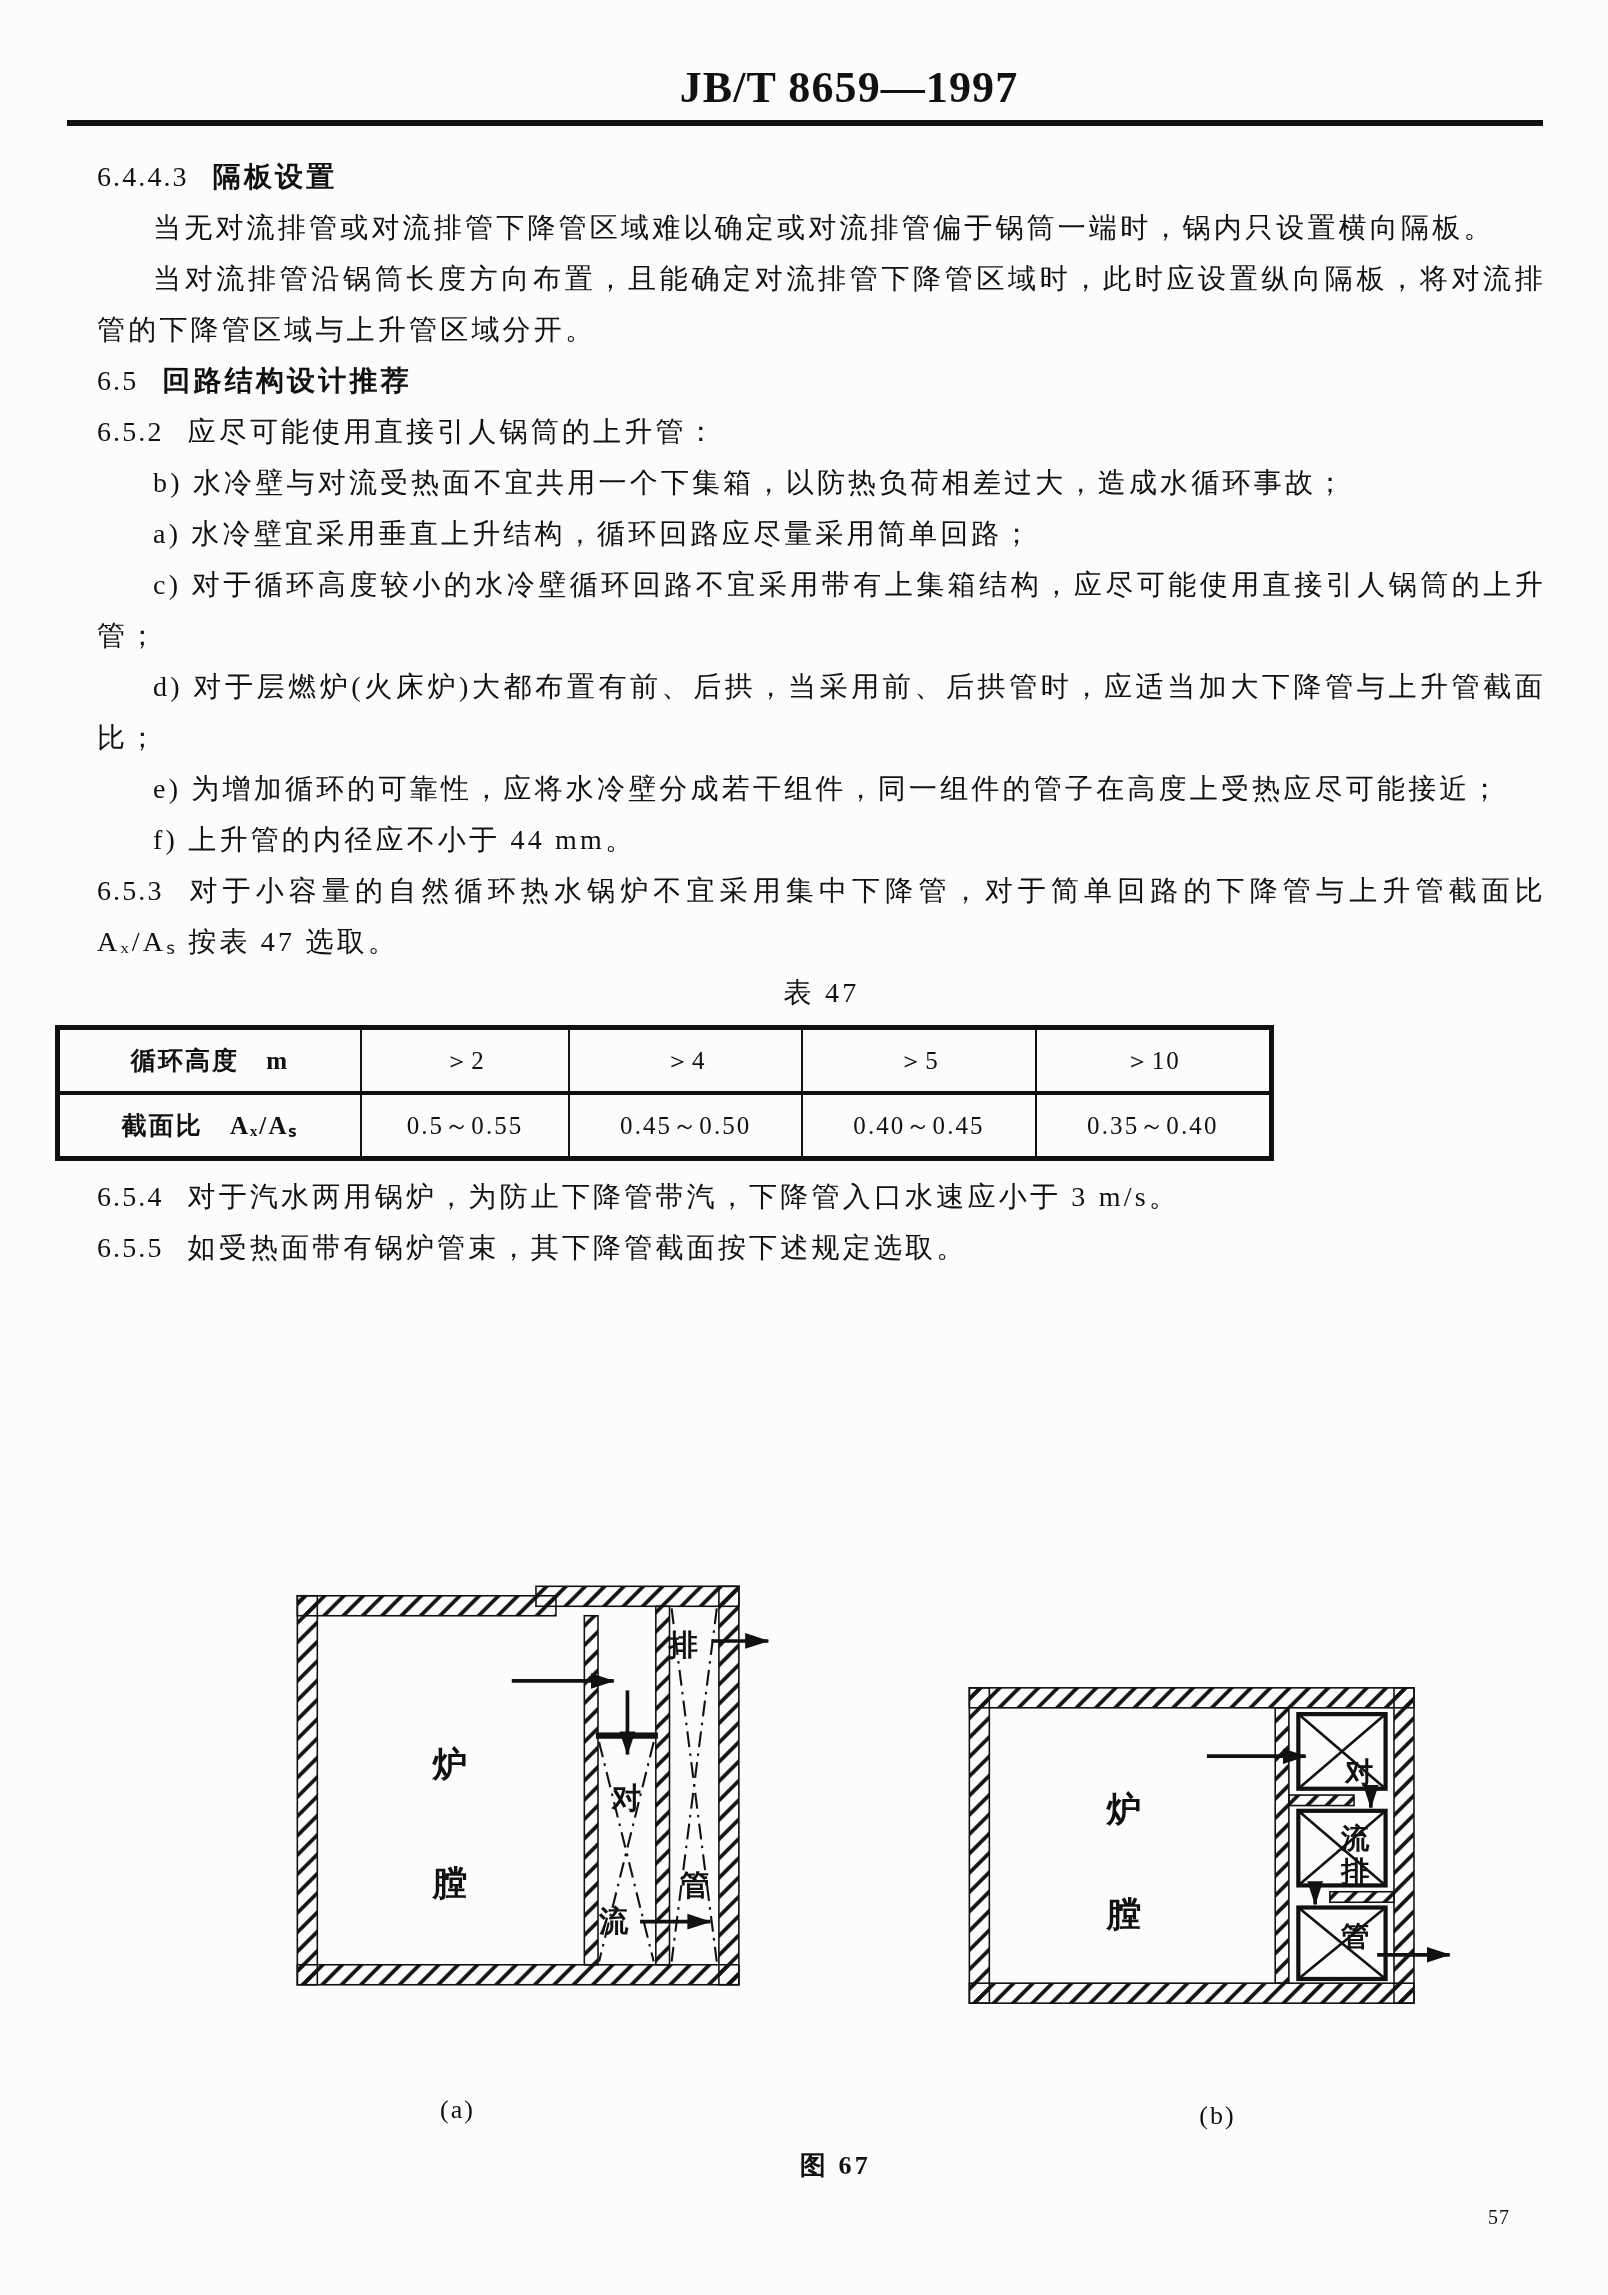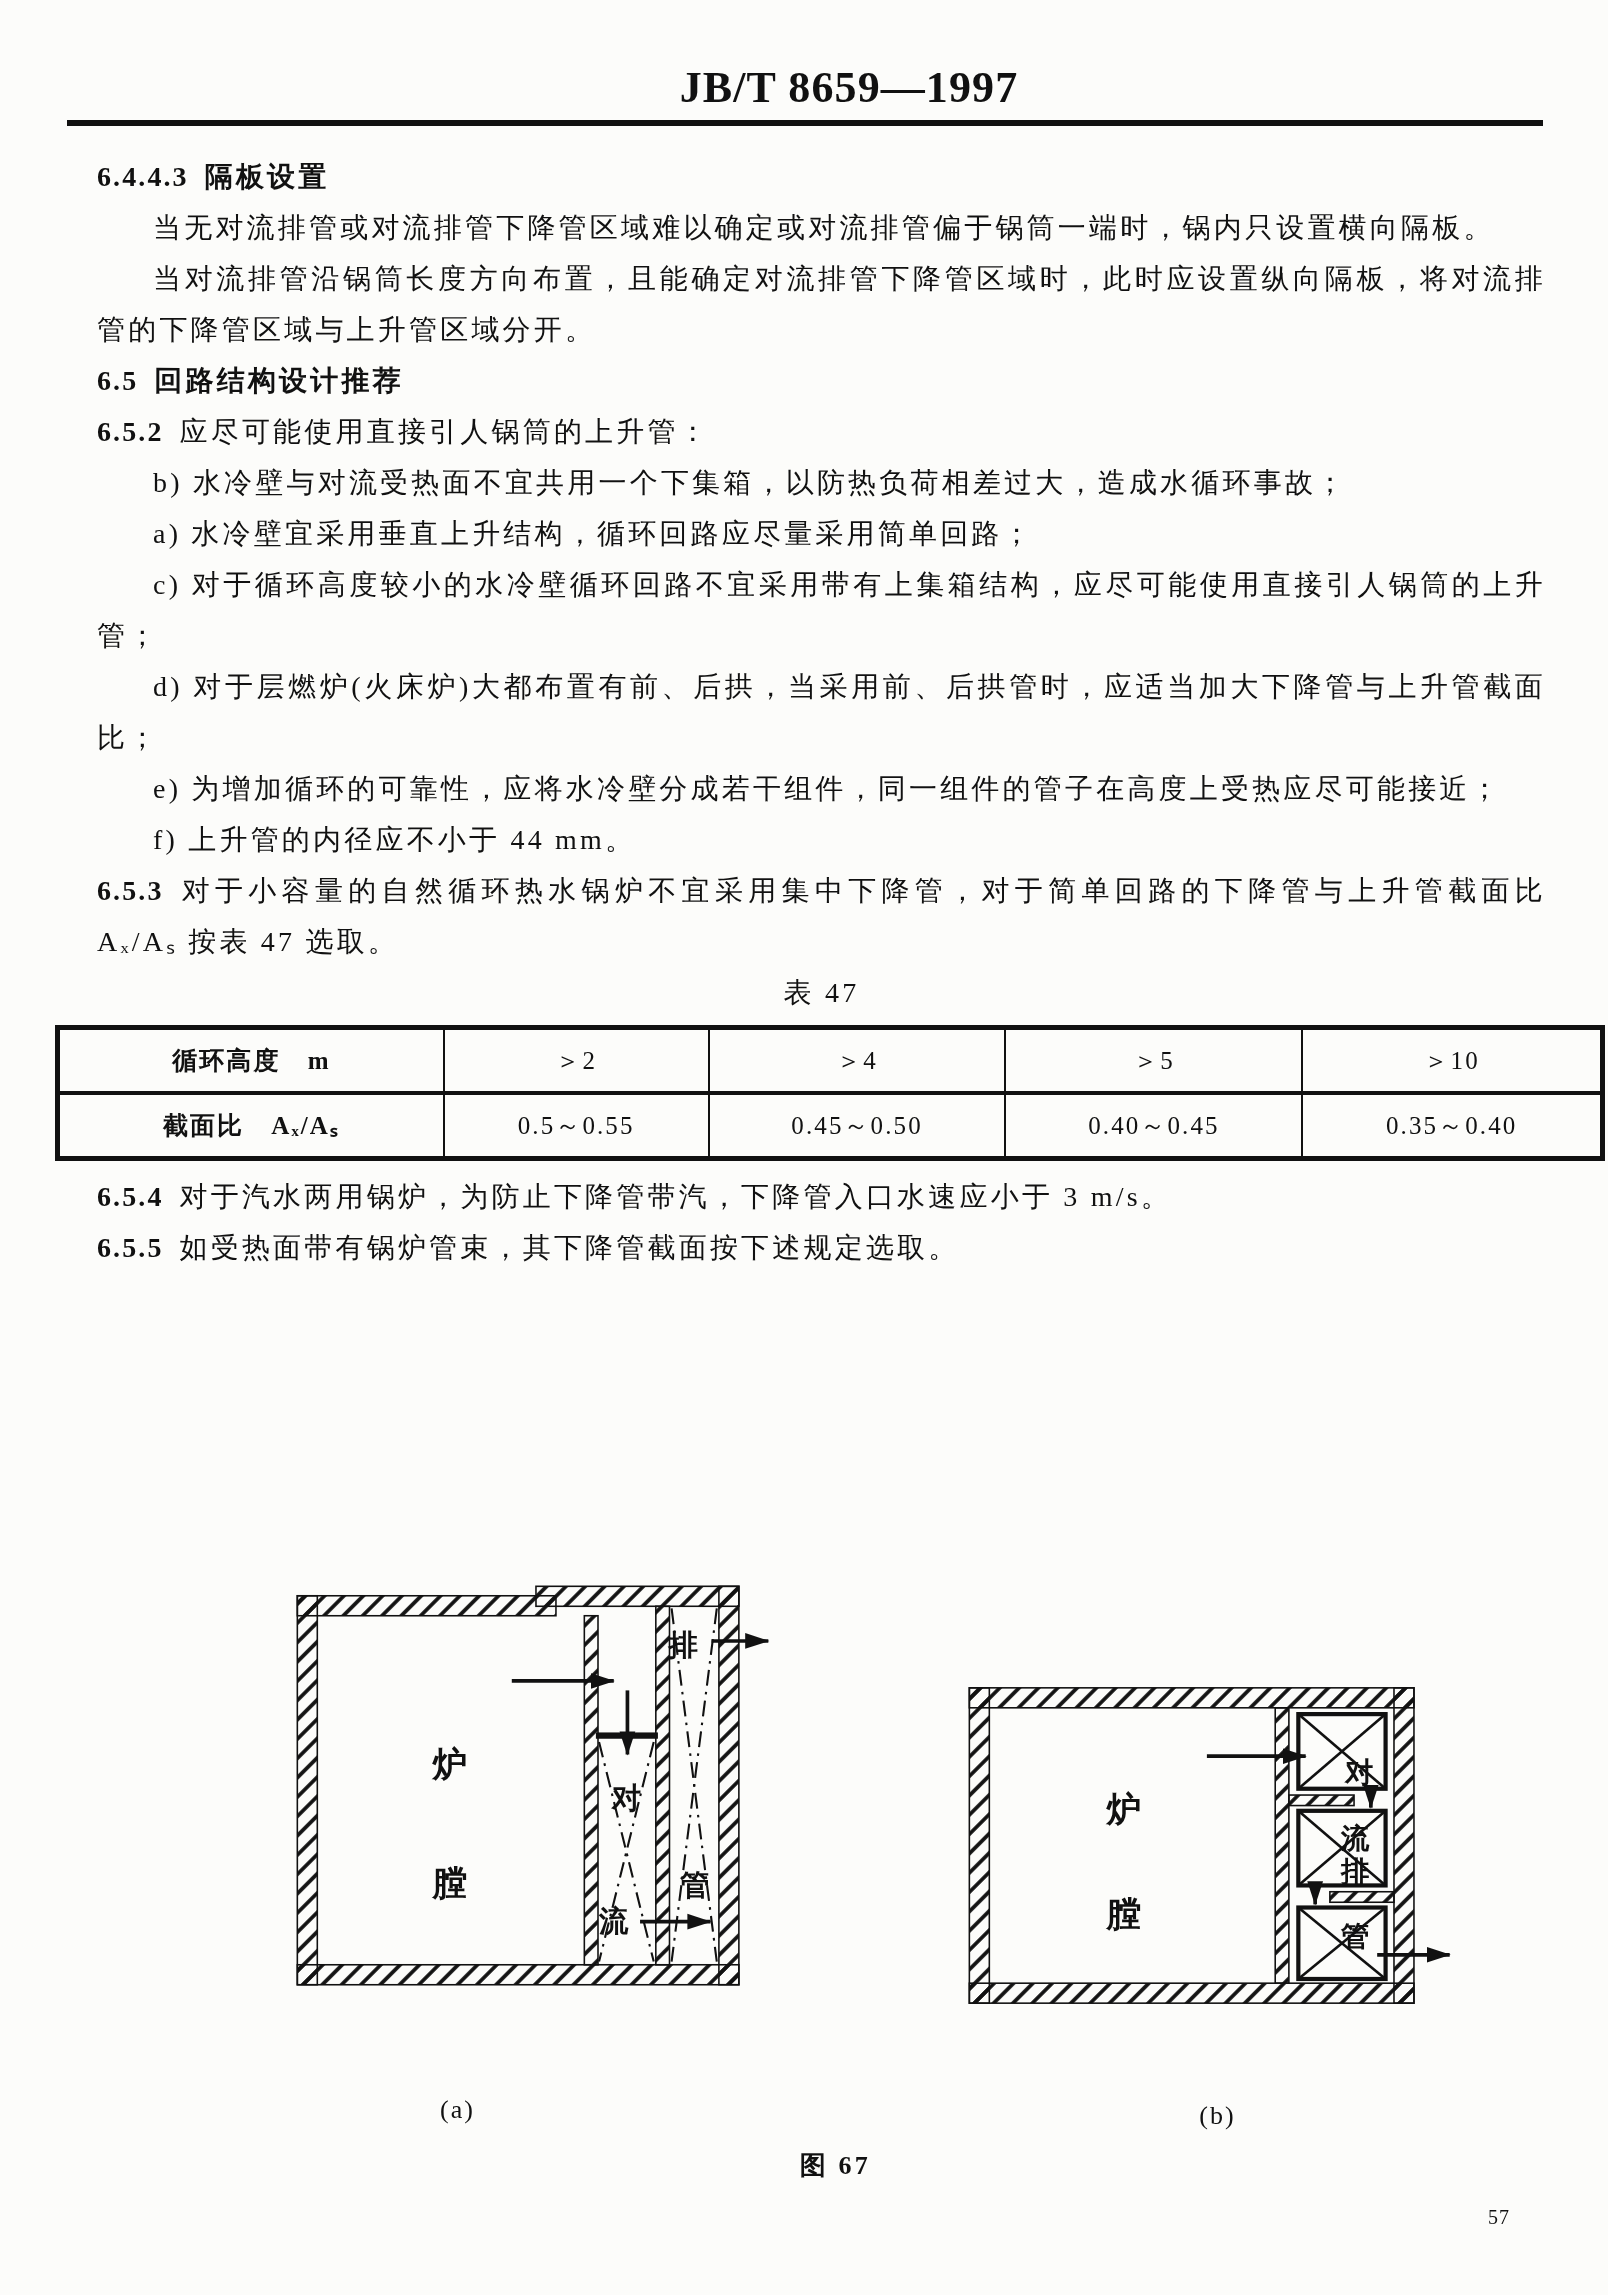--- a/index.html
+++ b/index.html
@@ -20,26 +20,26 @@
     position:absolute;top:120px;left:67px;width:1476px;height:6.3px;
     background:#111;
   }
   .content{
     position:absolute;top:151px;left:97px;width:1449px;
     font-size:28px;letter-spacing:3.2px;line-height:51px;
     text-align:justify;
   }
   .content p{margin:0;}
   .indent{text-indent:2em;}
-  .num{font-weight:bold;margin-right:16px;letter-spacing:2.1px;}
+  .num{font-weight:normal;margin-right:24px;letter-spacing:2.1px;}
   .sec-title{font-weight:bold;}
   .tbl-caption{text-align:center;text-indent:0;}
   table.spec{
     border-collapse:collapse;
-    width:1550px;margin-left:-42px;margin-top:7.4px;margin-bottom:9.5px;
+    width:1219px;margin-left:-42px;margin-top:7.4px;margin-bottom:9.5px;
     border:5.3px solid #111;
   }
   table.spec td{
     border-left:2.6px solid #111;border-right:2.6px solid #111;
     border-top:4.7px solid #111;border-bottom:4.7px solid #111;
     height:59px;text-align:center;vertical-align:middle;
     font-size:25px;letter-spacing:2.1px;
   }
   table.spec td.rowhead{width:25%;font-weight:bold;}
   .figure-area{position:absolute;top:1551px;left:0;width:1608px;height:744px;}

